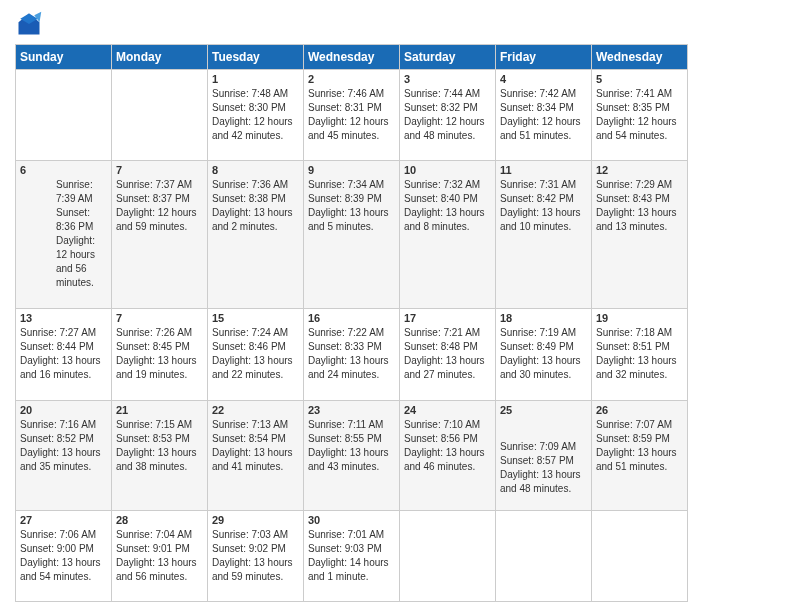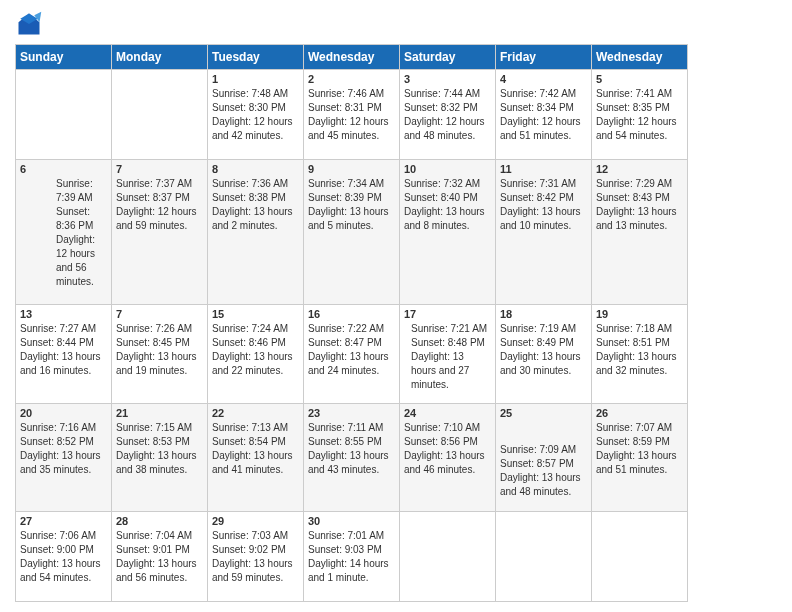--- a/index.html
+++ b/index.html
@@ -221,26 +221,26 @@
           </td>
           <td>
             <span class="day-number">15</span>
             <div class="day-info" style="white-space: pre-line;">Sunrise: 7:24 AM
 Sunset: 8:46 PM
 Daylight: 13 hours and 22 minutes.</div>
           </td>
           <td>
             <span class="day-number">16</span>
             <div class="day-info" style="white-space: pre-line;">Sunrise: 7:22 AM
-Sunset: 8:47 PM
+Sunset: 8:33 PM
 Daylight: 13 hours and 24 minutes.</div>
           </td>
           <td>
             <span class="day-number">17</span>
-            <div class="day-info" style="white-space: pre-line; margin-left: 7px;">Sunrise: 7:21 AM
+            <div class="day-info" style="white-space: pre-line;">Sunrise: 7:21 AM
 Sunset: 8:48 PM
 Daylight: 13 hours and 27 minutes.</div>
           </td>
           <td>
             <span class="day-number">18</span>
             <div class="day-info" style="white-space: pre-line;">Sunrise: 7:19 AM
 Sunset: 8:49 PM
 Daylight: 13 hours and 30 minutes.</div>
           </td>
           <td>

